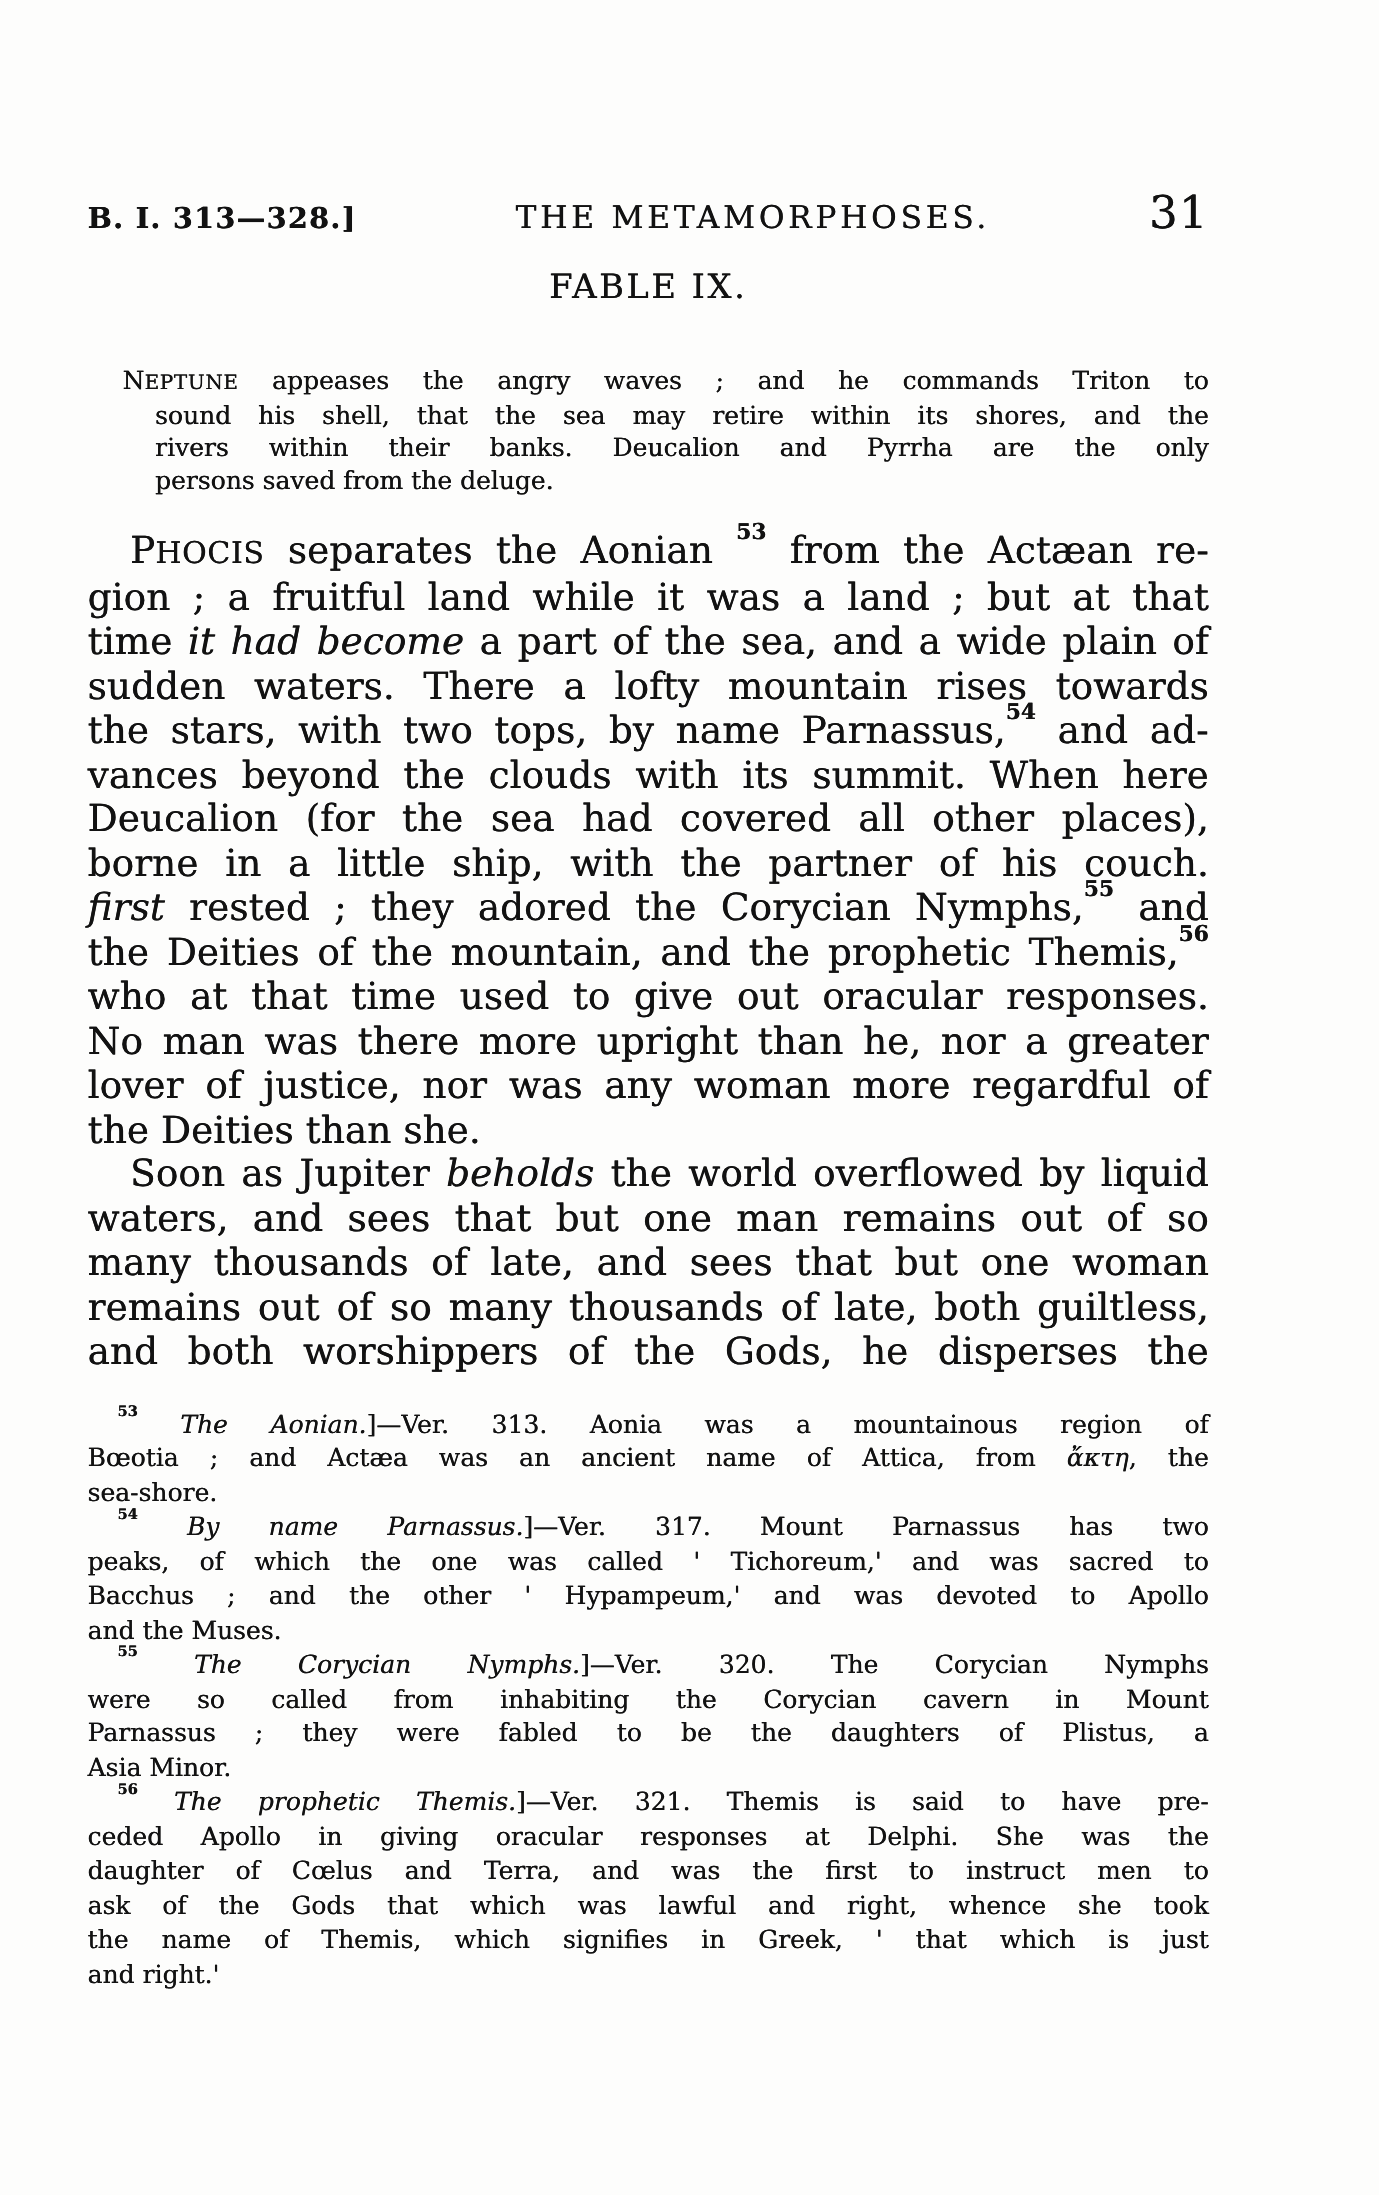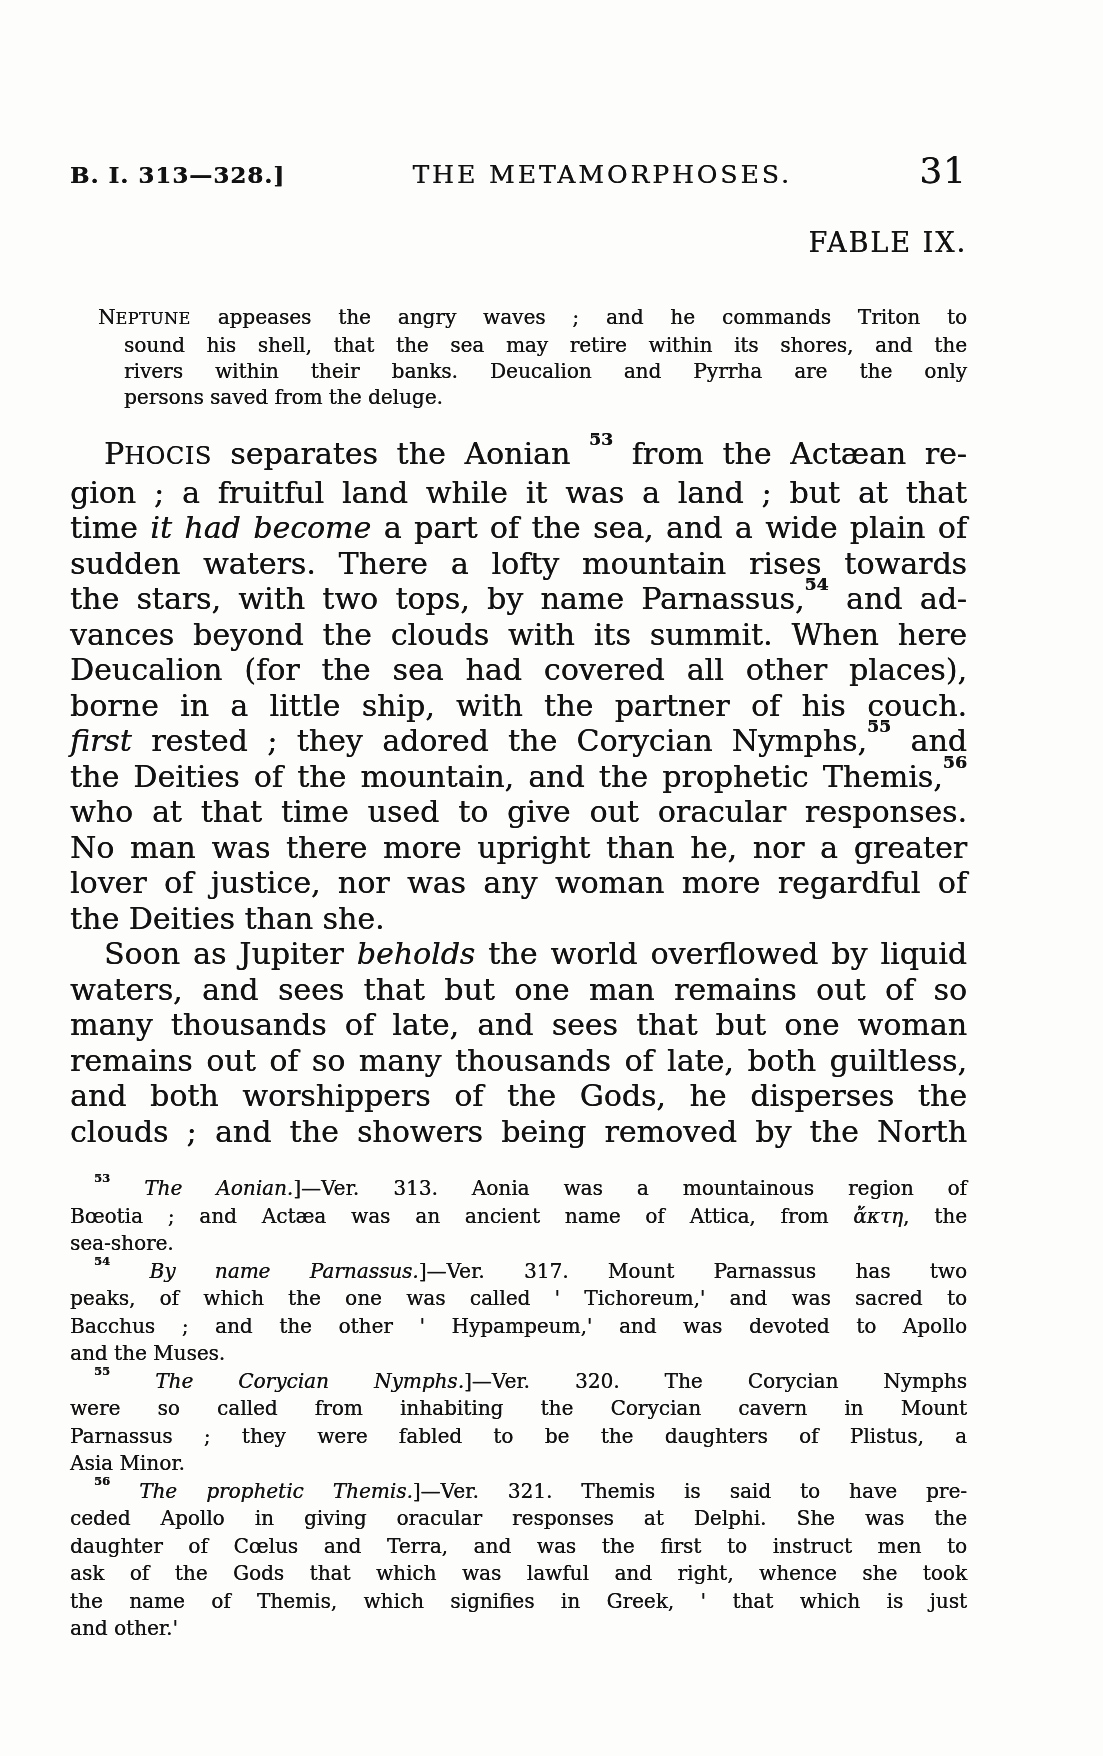--- a/index.html
+++ b/index.html
@@ -17,21 +17,21 @@
   }
 
   .header {
     margin-top: 150px;
     display: flex; justify-content: space-between; align-items: baseline;
   }
   .book-ref { font-size: 23px; font-weight: bold; letter-spacing: 1px; white-space: nowrap; }
   .doc-title { font-size: 25px; letter-spacing: 3px; white-space: nowrap; }
   .page-num { font-size: 36px; font-weight: normal; letter-spacing: 1px; }
 
-  .fable-title { margin-top: 36px; text-align: right; font-size: 27px; letter-spacing: 2px; }
+  .fable-title { margin-top: 23px; text-align: center; font-size: 27px; letter-spacing: 2px; }
 
   .summary  { margin-top: 46px; font-size: 20px; line-height: 26px; margin-left: 28px; }
   .bodytext { margin-top: 26px; font-size: 30px; line-height: 35.5px; }
   .footnotes{ margin-top: 26px; font-size: 20px; line-height: 27.5px; }
 
   .line { text-align: justify; text-align-last: justify; text-justify: inter-word; }
   .line.end { text-align-last: left; }
   .line.ind { text-indent: 34px; }
   .summary .cont { padding-left: 26px; }
   .fn .line.ind { text-indent: 24px; }
@@ -77,21 +77,20 @@
         <div class="line">No man was there more upright than he, nor a greater</div>
         <div class="line">lover of justice, nor was any woman more regardful of</div>
         <div class="line end">the Deities than she.</div>
       </div>
       <div class="para">
         <div class="line ind">Soon as Jupiter <i>beholds</i> the world overflowed by liquid</div>
         <div class="line">waters, and sees that but one man remains out of so</div>
         <div class="line">many thousands of late, and sees that but one woman</div>
         <div class="line">remains out of so many thousands of late, both guiltless,</div>
         <div class="line">and both worshippers of the Gods, he disperses the</div>
-        <div class="line">clouds ; and the showers being removed by the North</div>
       </div>
     </div>
 
     <div class="footnotes">
       <div class="fn">
         <div class="line ind"><sup>53</sup> <i>The Aonian.</i>]—Ver. 313. Aonia was a mountainous region of</div>
         <div class="line">Bœotia ; and Actæa was an ancient name of Attica, from <i>ἄκτη</i>, the</div>
         <div class="line end">sea-shore.</div>
       </div>
       <div class="fn">
@@ -105,18 +104,18 @@
         <div class="line">were so called from inhabiting the Corycian cavern in Mount</div>
         <div class="line">Parnassus ; they were fabled to be the daughters of Plistus, a</div>
         <div class="line end">Asia Minor.</div>
       </div>
       <div class="fn">
         <div class="line ind"><sup>56</sup> <i>The prophetic Themis.</i>]—Ver. 321. Themis is said to have pre-</div>
         <div class="line">ceded Apollo in giving oracular responses at Delphi. She was the</div>
         <div class="line">daughter of Cœlus and Terra, and was the first to instruct men to</div>
         <div class="line">ask of the Gods that which was lawful and right, whence she took</div>
         <div class="line">the name of Themis, which signifies in Greek, ' that which is just</div>
-        <div class="line end">and other.'</div>
+        <div class="line end">and right.'</div>
       </div>
     </div>
 
   </div>
 </div>
 
 </body></html>

